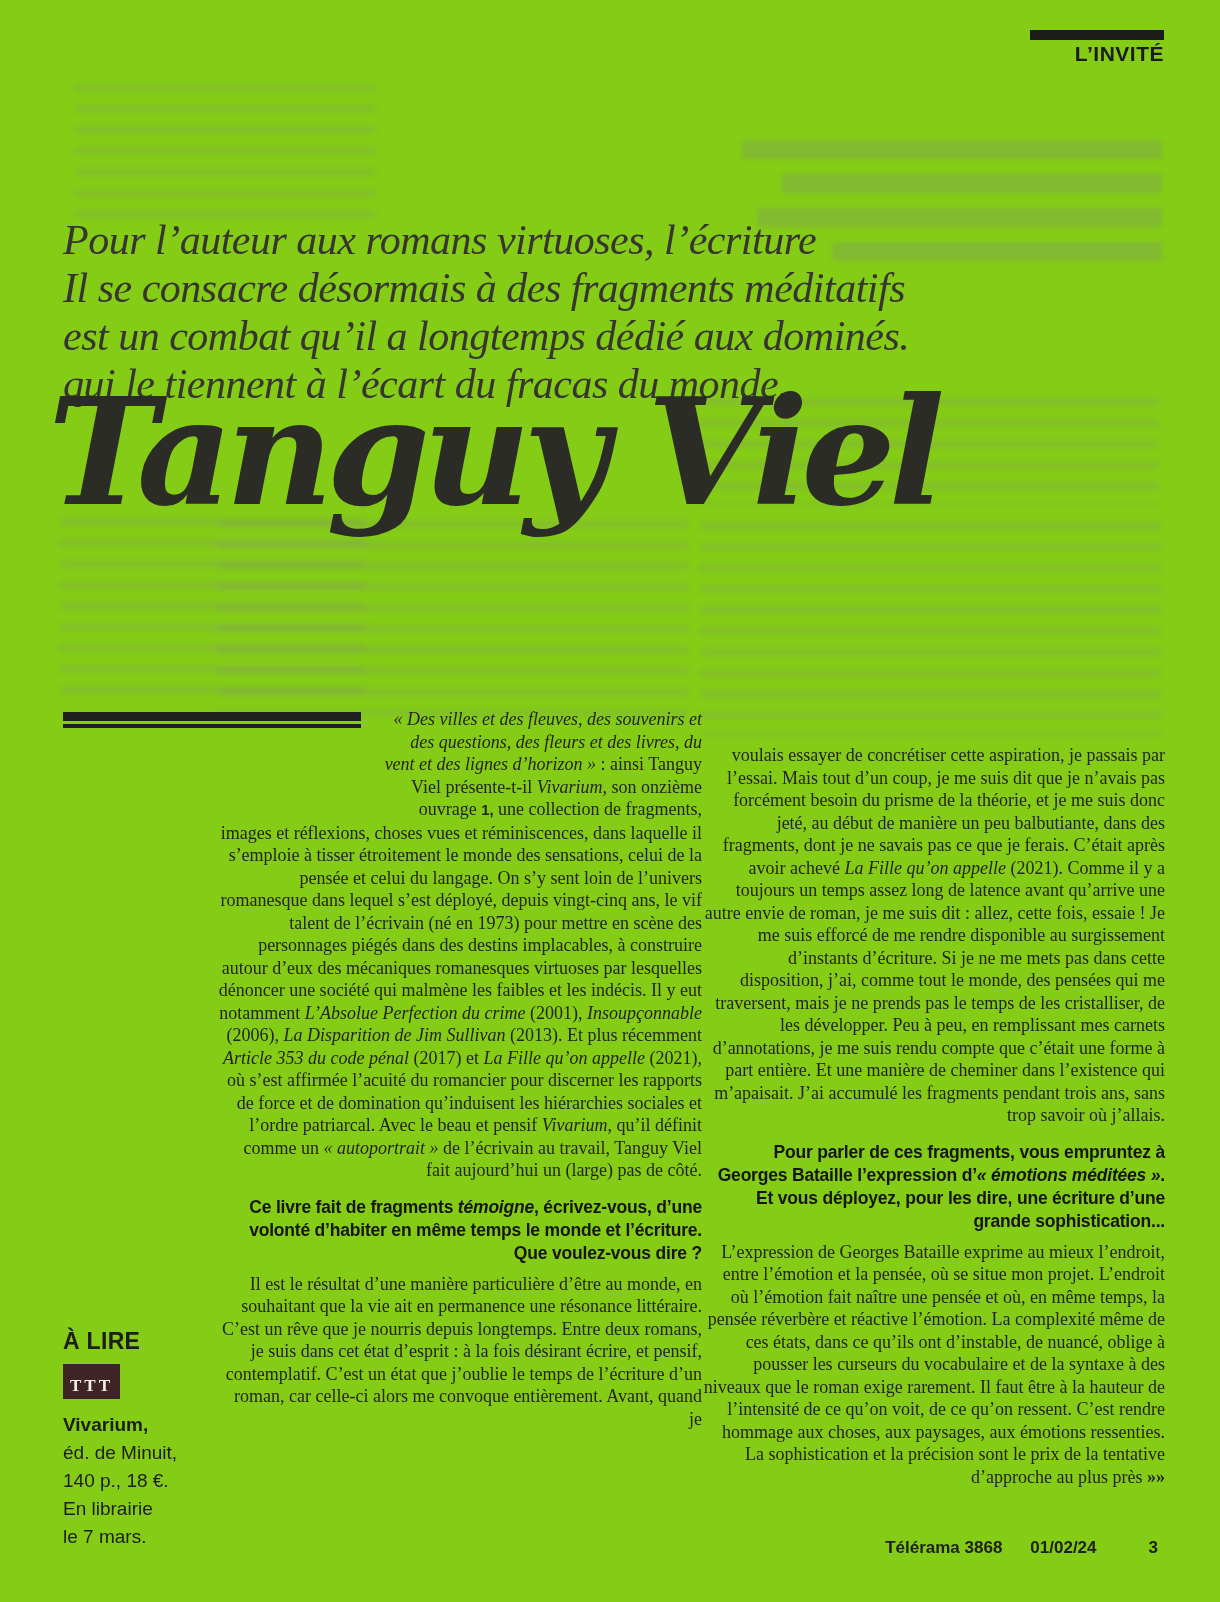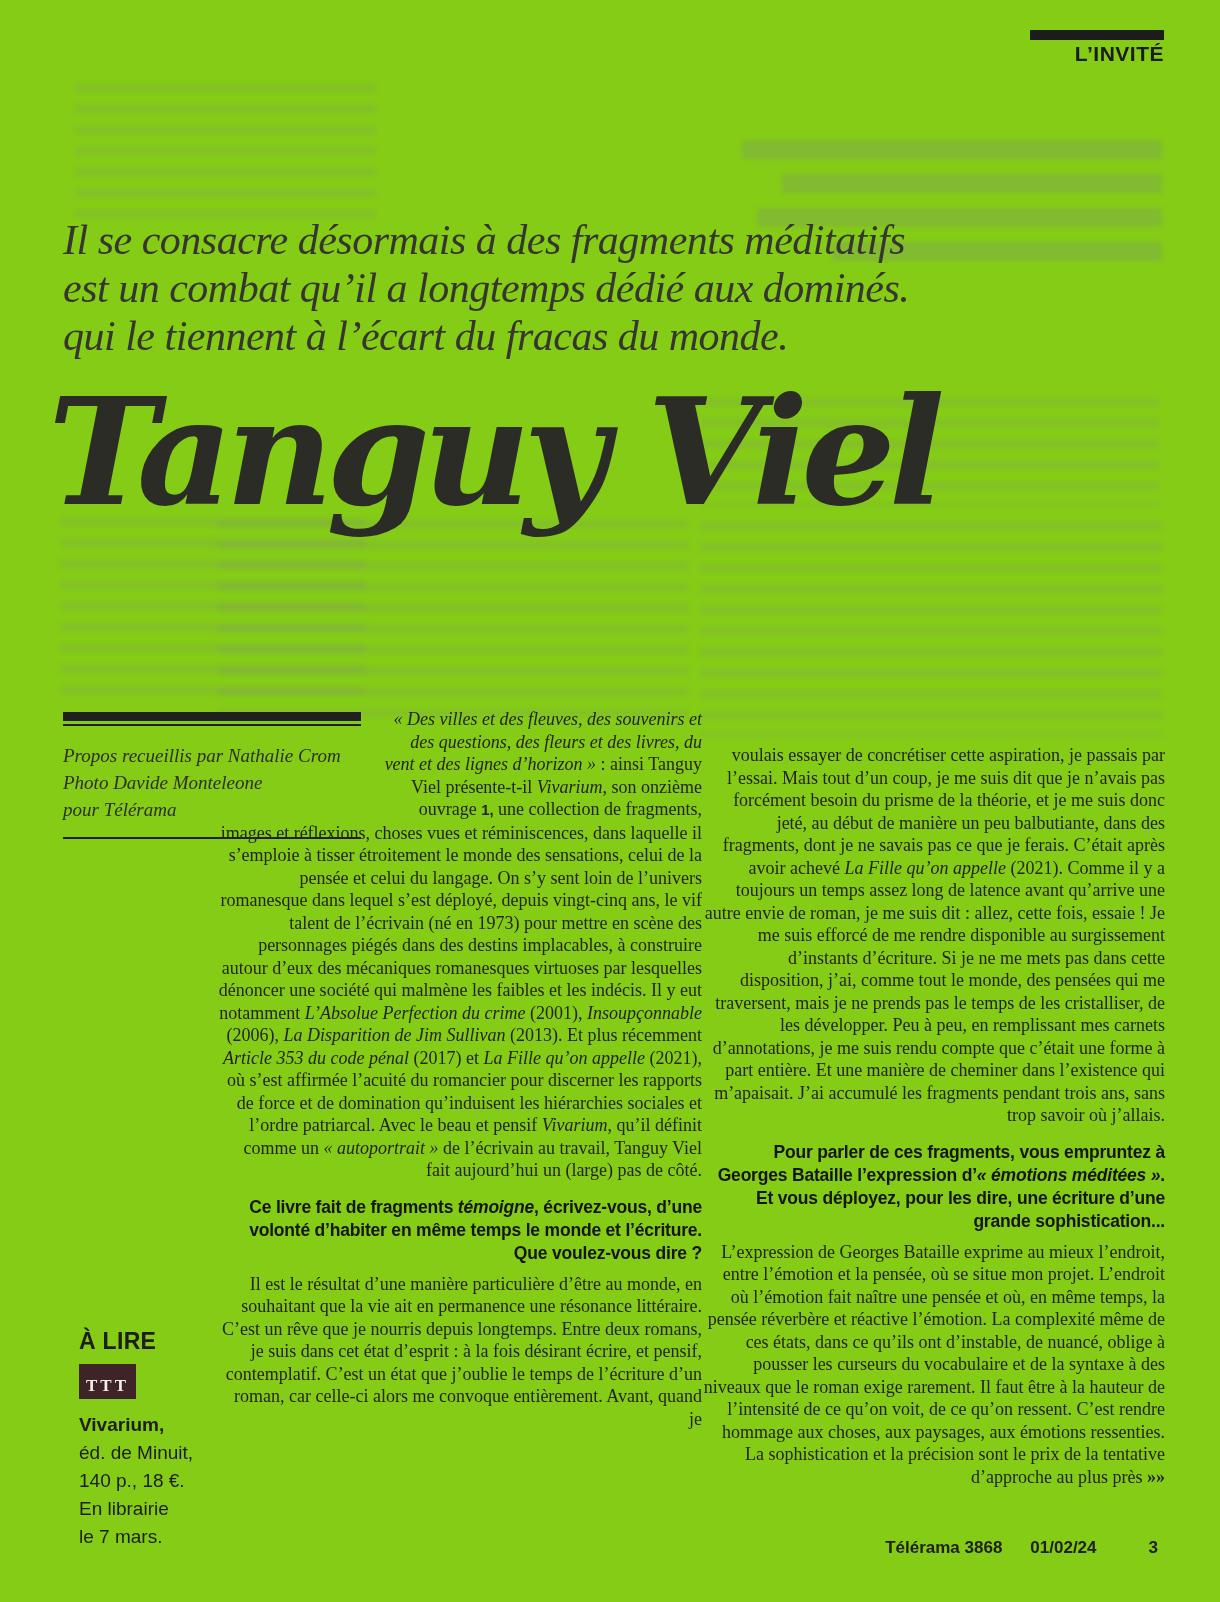--- a/index.html
+++ b/index.html
@@ -42,21 +42,21 @@
   }
   
   .byline{position:absolute;left:63px;top:712px;width:298px;}
   .byline .bar{height:9px;background:#20201e;}
   .byline .thin{height:2px;background:#20201e;margin-top:3px;}
   .byline .names{
     margin:16px 0 14px;font-style:italic;font-size:19px;line-height:27px;color:#2e2e29;
   }
   .byline .bottom{height:2px;background:#20201e;}
   
-  .a-lire{position:absolute;left:79px;top:1328px;width:170px;font-family:"Liberation Sans",sans-serif;color:#1d1d1b;}
+  .a-lire{position:absolute;left:63px;top:1328px;width:170px;font-family:"Liberation Sans",sans-serif;color:#1d1d1b;}
   .a-lire .heading{font-weight:bold;font-size:23px;letter-spacing:0.3px;}
   .a-lire .badge{
     display:inline-block;margin-top:9px;padding:12px 7px 3px;
     background:#3e2327;color:#f1efe8;
     font-family:"Liberation Serif",serif;font-weight:bold;
     font-size:17px;letter-spacing:3px;
   }
   .a-lire .book{font-weight:bold;font-size:19px;margin-top:12px;line-height:28px;}
   .a-lire .line{font-size:19px;line-height:28px;}
   
@@ -93,35 +93,31 @@
   </div>
   <div class="ghost ghost-stripes" style="left:700px;top:398px;width:458px;height:108px;"></div>
   <div class="ghost ghost-stripes" style="left:700px;top:522px;width:462px;height:214px;"></div>
   <div class="ghost ghost-stripes" style="left:218px;top:520px;width:470px;height:196px;"></div>
   <div class="ghost ghost-stripes" style="left:60px;top:518px;width:305px;height:186px;"></div>
 
   <div class="header-rule"></div>
   <div class="header-label">L’INVITÉ</div>
 
   <div class="standfirst">
+    <div>Pour l’auteur aux romans virtuoses, l’écriture</div>
     <div>Il se consacre désormais à des fragments méditatifs</div>
     <div>est un combat qu’il a longtemps dédié aux dominés.</div>
     <div>qui le tiennent à l’écart du fracas du monde.</div>
   </div>
 
   <h1 class="title">Tanguy Viel</h1>
 
   <div class="byline">
     <div class="bar"></div>
     <div class="thin"></div>
-    <div class="names">
-      <div>Propos recueillis par Nathalie Crom</div>
-      <div>Photo Davide Monteleone</div>
-      <div>pour Télérama</div>
-    </div>
     <div class="bottom"></div>
   </div>
 
   <aside class="a-lire">
     <div class="heading">À LIRE</div>
     <div class="badge">TTT</div>
     <div class="book">Vivarium,</div>
     <div class="line">éd. de Minuit,</div>
     <div class="line">140 p., 18 €.</div>
     <div class="line">En librairie</div>

